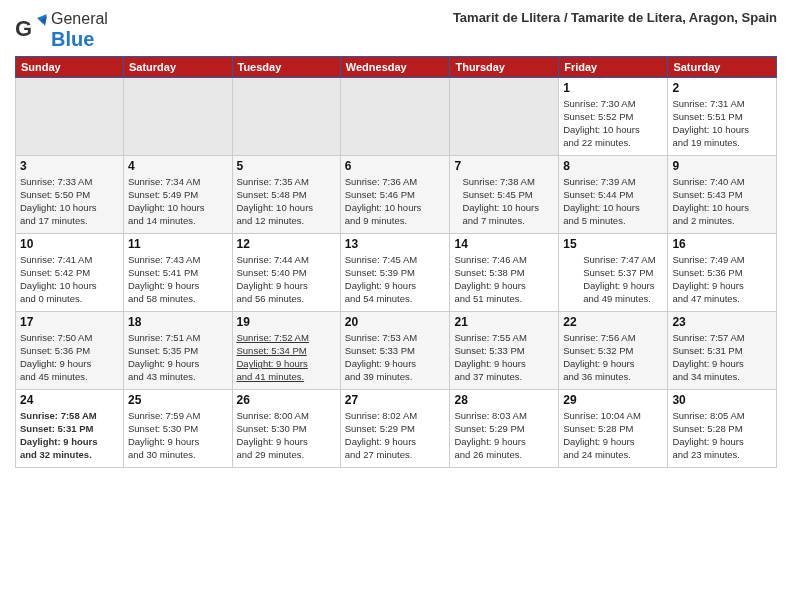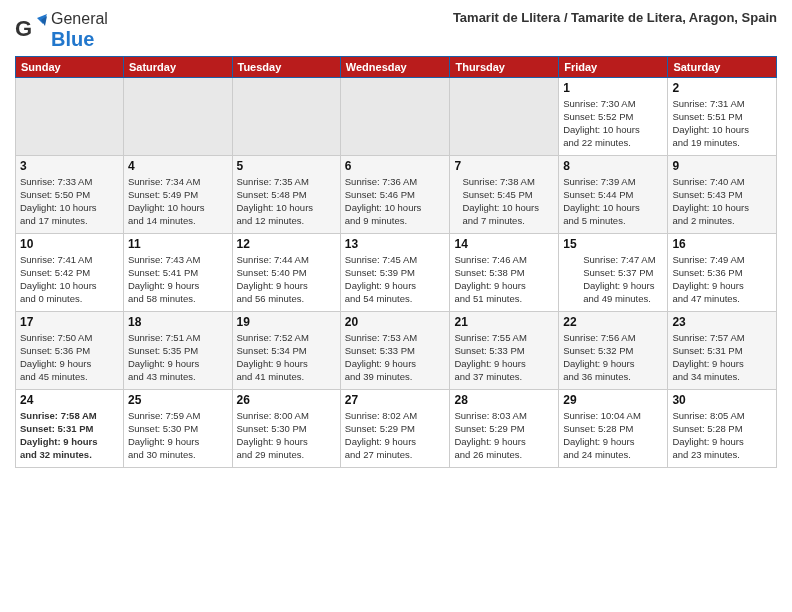--- a/index.html
+++ b/index.html
@@ -250,21 +250,21 @@
           </td>
           <td>
             <div class="day-number">18</div>
             <div class="day-info" style="white-space: pre-line;">Sunrise: 7:51 AM
 Sunset: 5:35 PM
 Daylight: 9 hours
 and 43 minutes.</div>
           </td>
           <td>
             <div class="day-number">19</div>
-            <div class="day-info" style="white-space: pre-line;">Sunrise: 7:52 AM
+            <div class="day-info" style="white-space: pre-line; text-decoration: underline;">Sunrise: 7:52 AM
 Sunset: 5:34 PM
 Daylight: 9 hours
 and 41 minutes.</div>
           </td>
           <td>
             <div class="day-number">20</div>
             <div class="day-info" style="white-space: pre-line;">Sunrise: 7:53 AM
 Sunset: 5:33 PM
 Daylight: 9 hours
 and 39 minutes.</div>

